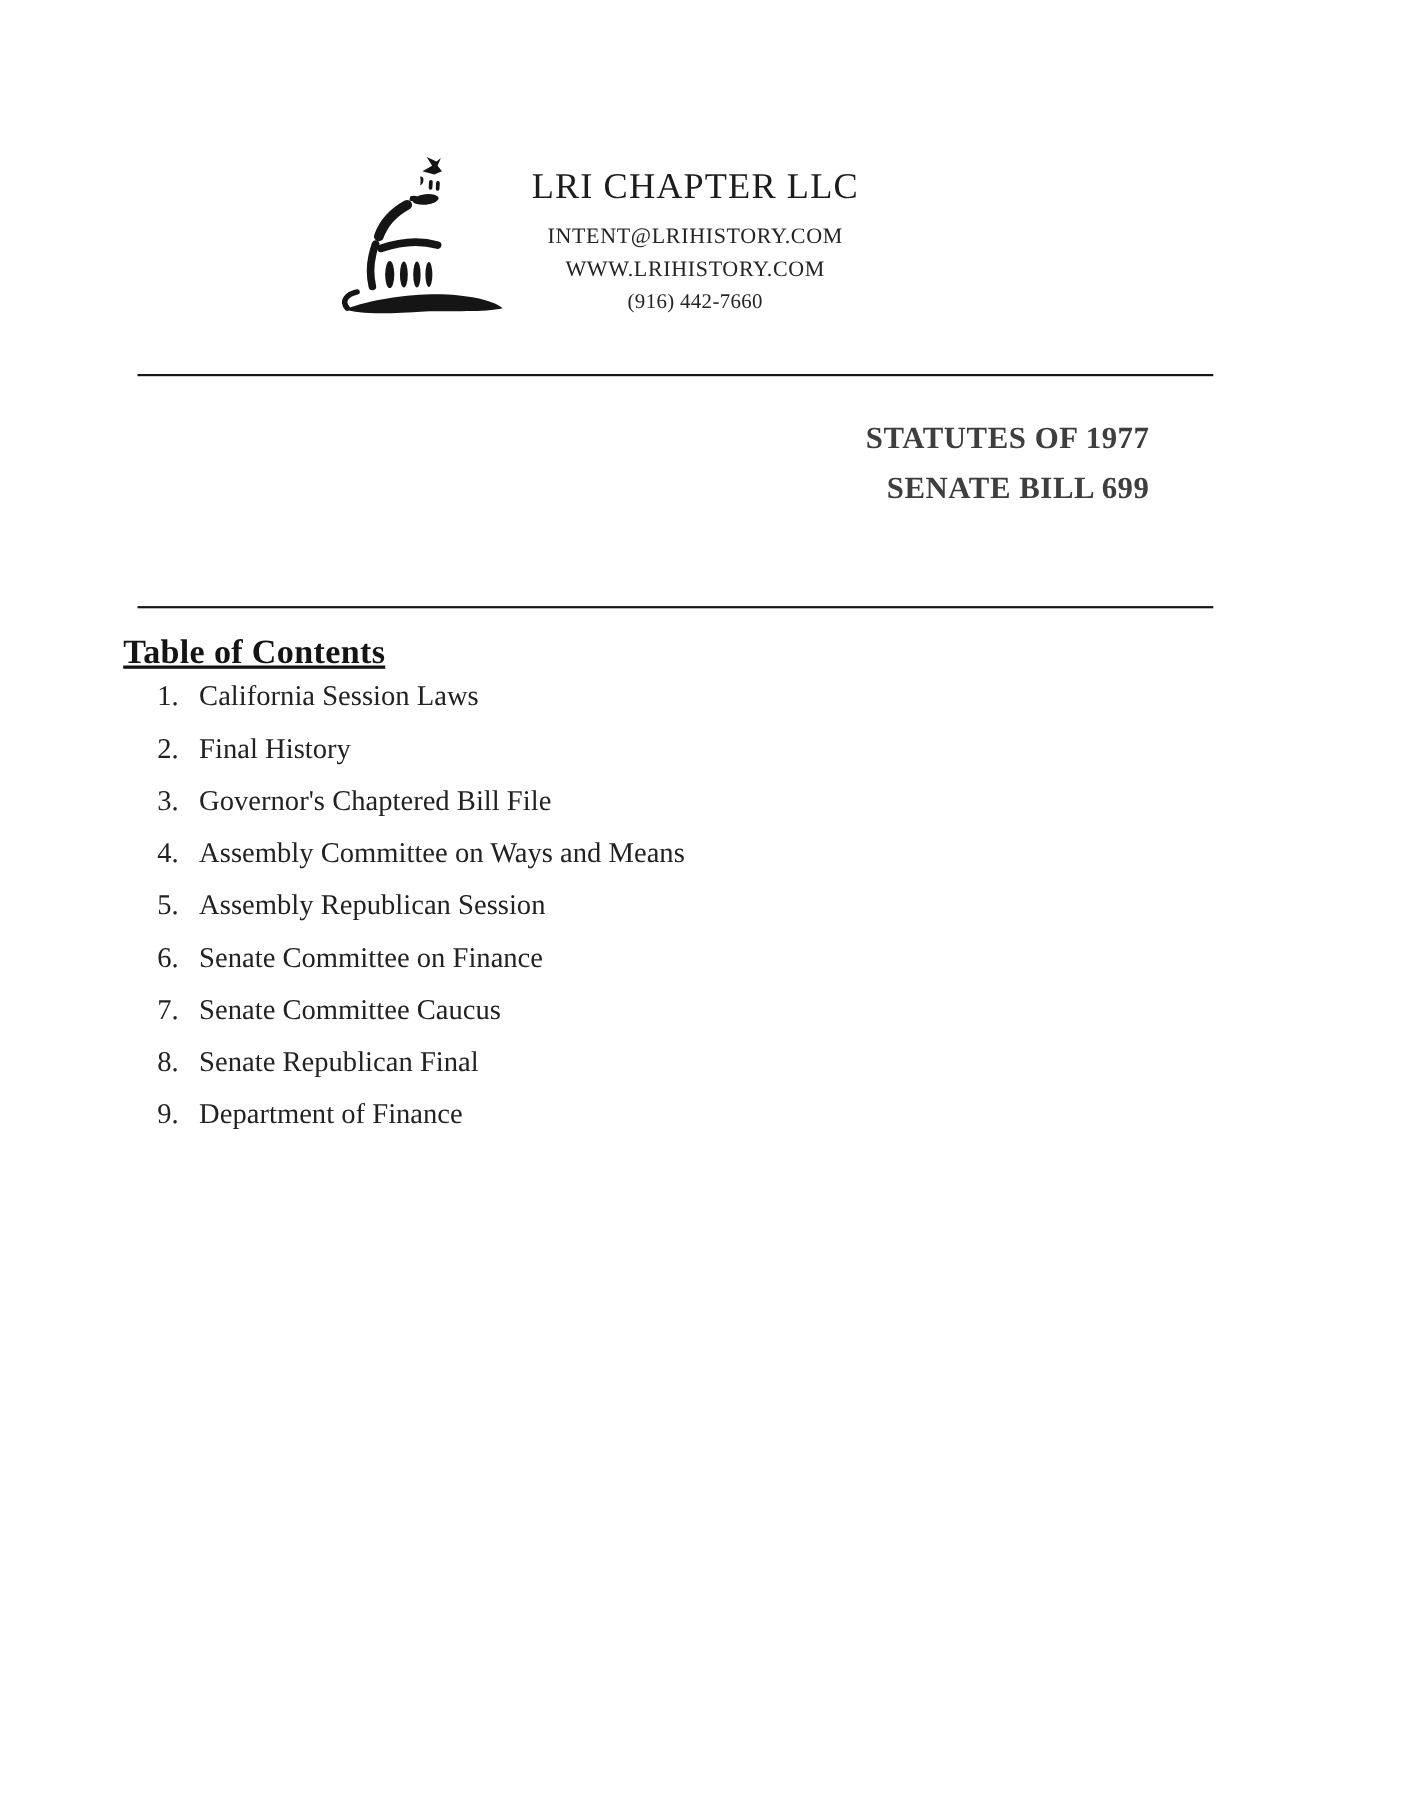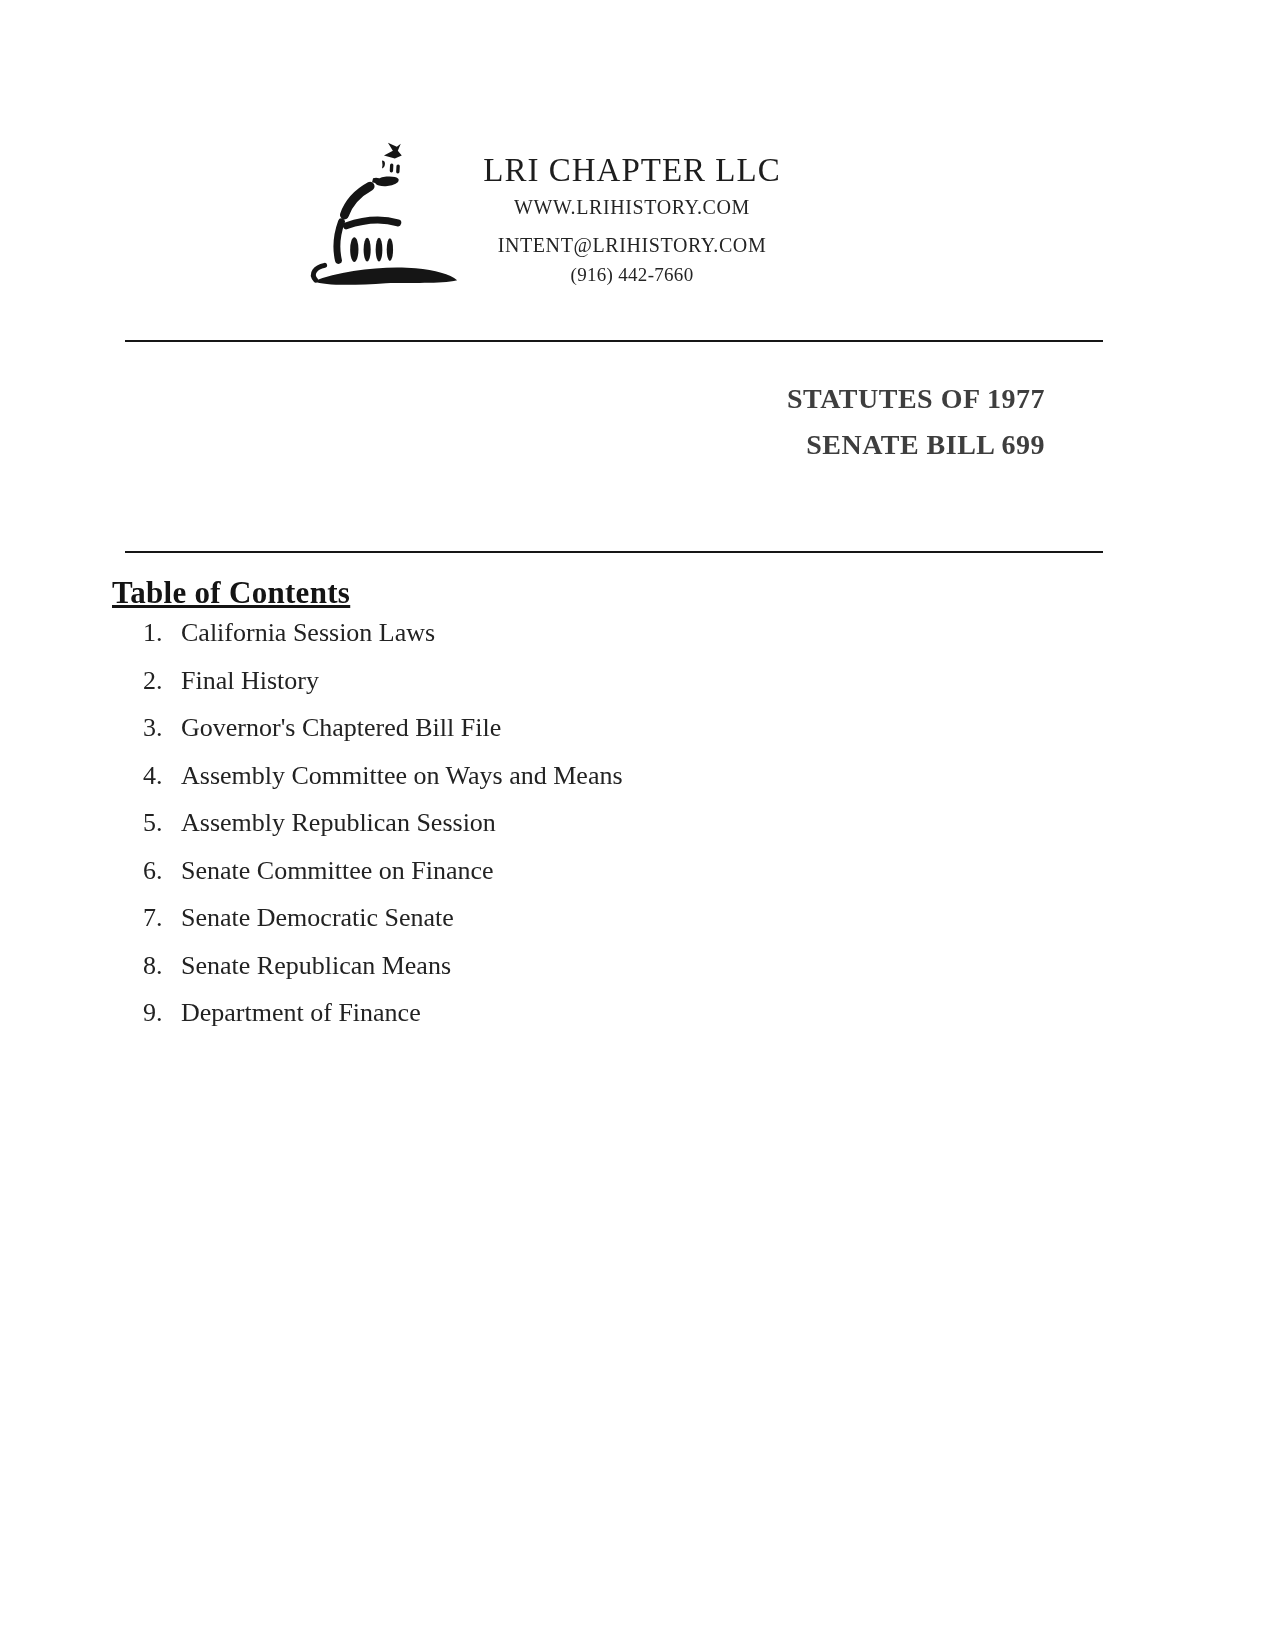--- a/index.html
+++ b/index.html
@@ -142,22 +142,22 @@
       <path d="M55,106 C75,99 93,99 107,103" stroke-width="7"></path>
 
       <path d="M50,102 C46,113 44,128 47,141" stroke-width="7"></path>
 
       <path d="M33,146 C24,148 18,154 24,161" stroke-width="5"></path>
     </g>
   </svg>
 
   <div class="contact-block">
     <div class="company-name">LRI CHAPTER LLC</div>
+    <div class="contact-line email">INTENT@LRIHISTORY.COM</div>
     <div class="contact-line website">WWW.LRIHISTORY.COM</div>
-    <div class="contact-line email">INTENT@LRIHISTORY.COM</div>
     <div class="contact-line phone">(916) 442-7660</div>
   </div>
 </div>
 
 <div class="rule rule-1"></div>
 
 <div class="statutes">
   <div class="stat-line">STATUTES OF 1977</div>
   <div class="stat-line">SENATE BILL 699</div>
 </div>
@@ -186,23 +186,23 @@
   <div class="toc-item">
     <span class="toc-number">5.</span>
     <span class="toc-label">Assembly Republican Session</span>
   </div>
   <div class="toc-item">
     <span class="toc-number">6.</span>
     <span class="toc-label">Senate Committee on Finance</span>
   </div>
   <div class="toc-item">
     <span class="toc-number">7.</span>
-    <span class="toc-label">Senate Democratic Senate</span>
+    <span class="toc-label">Senate Committee Caucus</span>
   </div>
   <div class="toc-item">
     <span class="toc-number">8.</span>
-    <span class="toc-label">Senate Republican Means</span>
+    <span class="toc-label">Senate Republican Final</span>
   </div>
   <div class="toc-item">
     <span class="toc-number">9.</span>
     <span class="toc-label">Department of Finance</span>
   </div>
 </div>
 
 </body></html>

